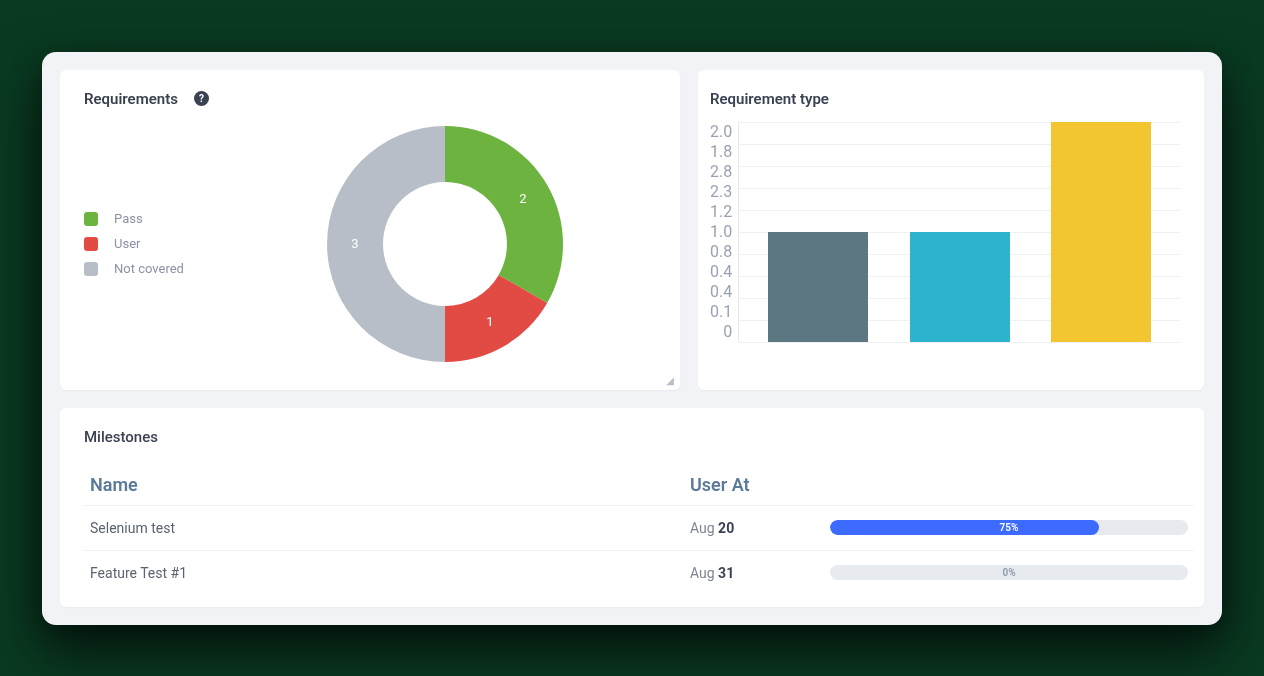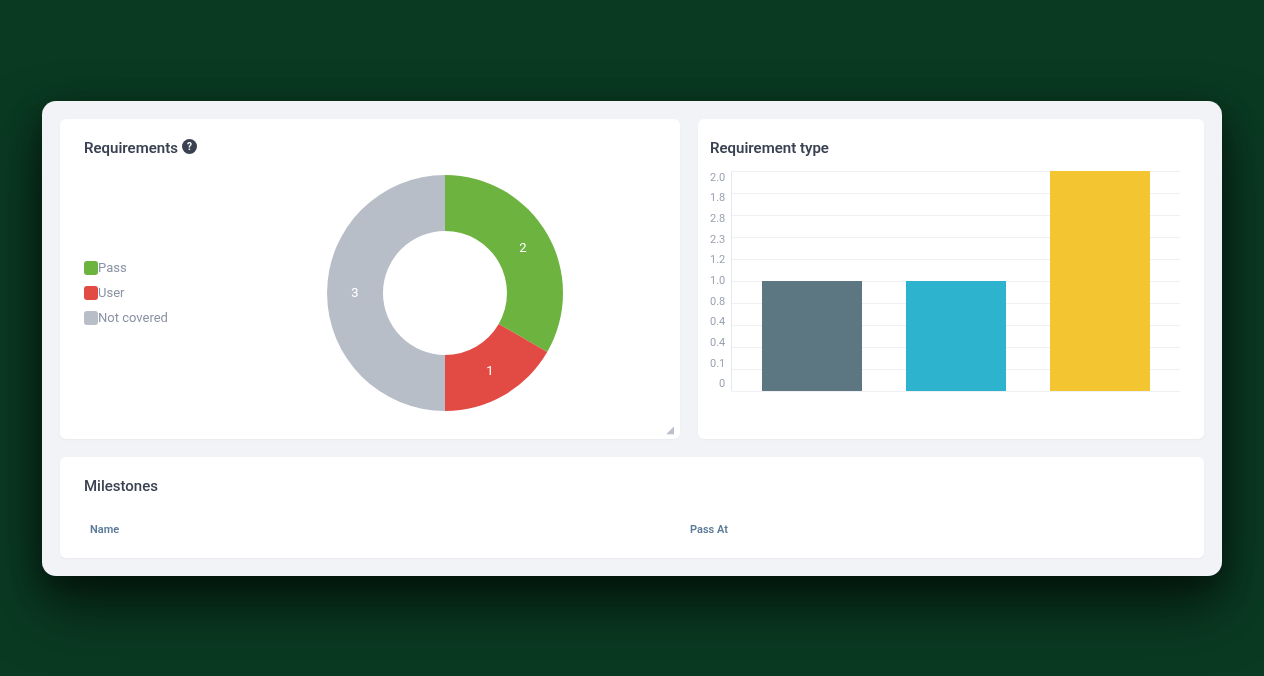--- a/index.html
+++ b/index.html
@@ -39,22 +39,22 @@
   }
   .card-type {
     flex: 1;
     padding: 20px 24px 10px 12px;
   }
   .card-title {
     font-size: 15px;
     font-weight: 600;
     color: #3a4252;
     display: flex;
-    align-items: flex-start;
-    gap: 4px;
+    align-items: center;
+    gap: 16px;
   }
   .help-icon {
     width: 15px; height: 15px;
     border-radius: 50%;
     background: #3a4252;
     color: #fff;
     font-size: 10px;
     font-weight: 700;
     display: inline-flex;
     align-items: center;
@@ -67,21 +67,21 @@
     margin-top: 6px;
   }
   .legend {
     display: flex;
     flex-direction: column;
     gap: 10px;
     font-size: 13px;
     color: #8a93a3;
     min-width: 150px;
   }
-  .legend-item { display: flex; align-items: center; gap: 0; }
+  .legend-item { display: flex; align-items: center; gap: 16px; }
   .swatch { width: 14px; height: 14px; border-radius: 3px; }
   .donut-wrap {
     flex: 1;
     display: flex;
     justify-content: center;
   }
   .resize-handle {
     position: absolute;
     right: 6px;
     bottom: 4px;
@@ -94,21 +94,21 @@
     margin-top: 14px;
     display: flex;
     height: 240px;
   }
   .y-axis {
     display: flex;
     flex-direction: column;
     justify-content: space-between;
     align-items: flex-end;
     padding-right: 6px;
-    font-size: 11px;
+    font-size: 16px;
     color: #9aa2b1;
     height: 220px;
   }
   .plot-area {
     flex: 1;
     position: relative;
     height: 220px;
     border-left: 1px solid #e5e8ee;
   }
   .gridlines { position: absolute; inset: 0; }
@@ -138,21 +138,21 @@
   }
   .milestones-title {
     font-size: 15px;
     font-weight: 500;
     color: #3a4252;
     margin-bottom: 18px;
   }
   .m-head {
     display: flex;
     padding: 10px 6px;
-    font-size: 11px;
+    font-size: 18px;
     font-weight: 600;
     color: #5b7a99;
   }
   .col-name { flex: 0 0 600px; }
   .col-ends { flex: 0 0 140px; }
   .col-prog { flex: 1; }
   .m-row {
     display: flex;
     align-items: center;
     padding: 14px 6px;
@@ -265,18 +265,40 @@
         </div>
       </div>
     </div>
 
   </div>
 
   <div class="card card-milestones">
     <div class="milestones-title">Milestones</div>
     <div class="m-head">
       <div class="col-name">Name</div>
-      <div class="col-ends">Pass At</div>
+      <div class="col-ends">User At</div>
       <div class="col-prog"></div>
     </div>
+    <div id="milestone-rows">
+        <div class="m-row">
+          <div class="col-name">Selenium test</div>
+          <div class="col-ends ends-val">Aug <b>20</b></div>
+          <div class="col-prog">
+            <div class="progress">
+              <div class="progress-fill" style="width: 75%; background: rgb(62, 107, 255);"></div>
+              <div class="progress-label">75%</div>
+            </div>
+          </div>
+        </div>
+        <div class="m-row">
+          <div class="col-name">Feature Test #1</div>
+          <div class="col-ends ends-val">Aug <b>31</b></div>
+          <div class="col-prog">
+            <div class="progress">
+              <div class="progress-fill" style="width: 0%; background: rgb(62, 107, 255);"></div>
+              <div class="progress-label zero">0%</div>
+            </div>
+          </div>
+        </div>
+      </div>
   </div>
 
 </div>
 
 </body></html>

